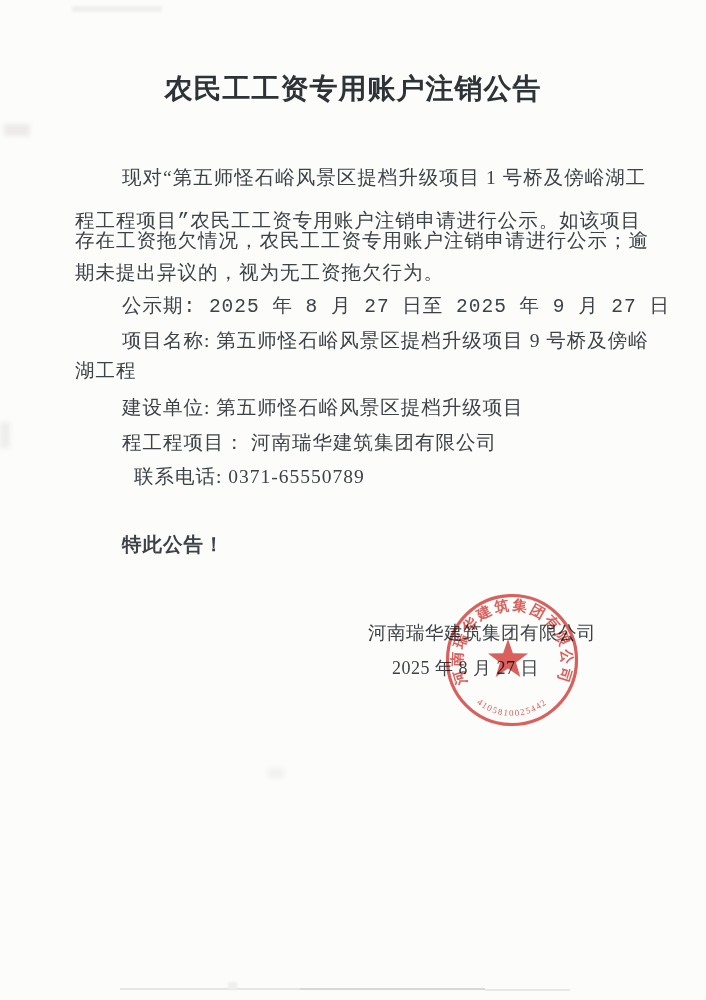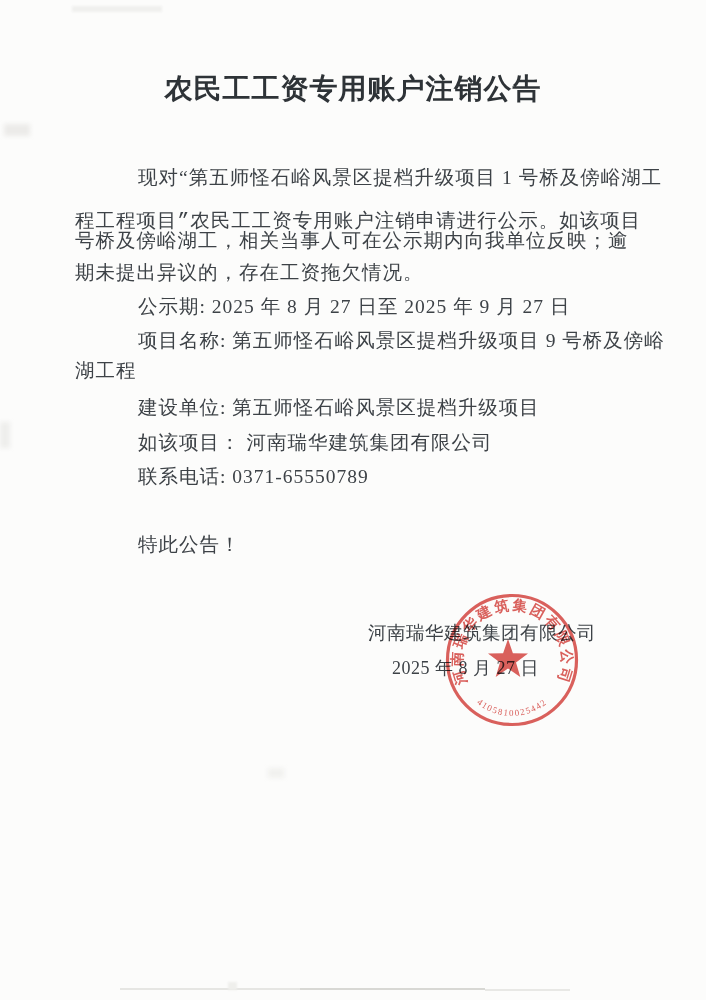--- a/index.html
+++ b/index.html
@@ -33,32 +33,32 @@
   }
   .line {
     position: absolute;
     left: 0;
     white-space: nowrap;
     font-size: 19.5px;
     line-height: 22px;
     letter-spacing: 1px;
     color: #3d4247;
   }
-  .indent { left: 63px; }
+  .indent { left: 47px; }
   .l1  { top: 167px; }
   .l2  { top: 211px; font-family: Liberation Mono, monospace; }
   .l3  { top: 230px; }
   .l4  { top: 262px; }
-  .l5  { top: 296px; }
+  .l5  { top: 296px; font-family: Liberation Mono, monospace; }
   .l6  { top: 330px; }
   .l7  { top: 360px; }
   .l8  { top: 397px; }
   .l9  { top: 432px; }
-  .l10 { top: 466px; }
-  .closing { top: 534px; }
+  .l10 { top: 466px; margin-left: 12px; }
+  .closing { top: 534px; font-weight: bold; }
   .sig-company {
     position: absolute;
     left: 368px;
     top: 622px;
     white-space: nowrap;
     font-size: 18.5px;
     letter-spacing: 0.5px;
     line-height: 22px;
     z-index: 2;
   }
@@ -105,27 +105,27 @@
 </head>
 <body>
 
 <div class="page">
 
   <h1 class="title">农民工工资专用账户注销公告</h1>
 
   <div class="body-block">
     <div class="line indent l1">现对“第五师怪石峪风景区提档升级项目 1 号桥及傍峪湖工</div>
     <div class="line l2">程工程项目”农民工工资专用账户注销申请进行公示。如该项目</div>
-    <div class="line l3">号桥及傍峪湖工，相关当事人可在公示期内向我单位反映；逾</div>
-    <div class="line l4">期未提出异议的，存在工资拖欠情况。</div>
+    <div class="line l3">存在工资拖欠情况，农民工工资专用账户注销申请进行公示；逾</div>
+    <div class="line l4">期未提出异议的，视为无工资拖欠行为。</div>
     <div class="line indent l5">公示期: 2025 年 8 月 27 日至 2025 年 9 月 27 日</div>
     <div class="line indent l6">项目名称: 第五师怪石峪风景区提档升级项目 9 号桥及傍峪</div>
     <div class="line l7">湖工程</div>
     <div class="line indent l8">建设单位: 第五师怪石峪风景区提档升级项目</div>
-    <div class="line indent l9">如该项目： 河南瑞华建筑集团有限公司</div>
+    <div class="line indent l9">程工程项目： 河南瑞华建筑集团有限公司</div>
     <div class="line indent l10">联系电话: 0371-65550789</div>
     <div class="line indent closing">特此公告！</div>
   </div>
 
   <div class="sig-company">河南瑞华建筑集团有限公司</div>
   <div class="sig-date">2025 年 8 月 27 日</div>
 
   <svg class="seal" width="140" height="142" viewBox="0 0 140 142">
     <circle cx="70" cy="70" r="64.5" fill="none" stroke-width="3.2" stroke="#d9534f"></circle>
     <path id="seal-arc-top" d="M 26.7 95 A 50 50 0 1 1 113.3 95" fill="none"></path>

